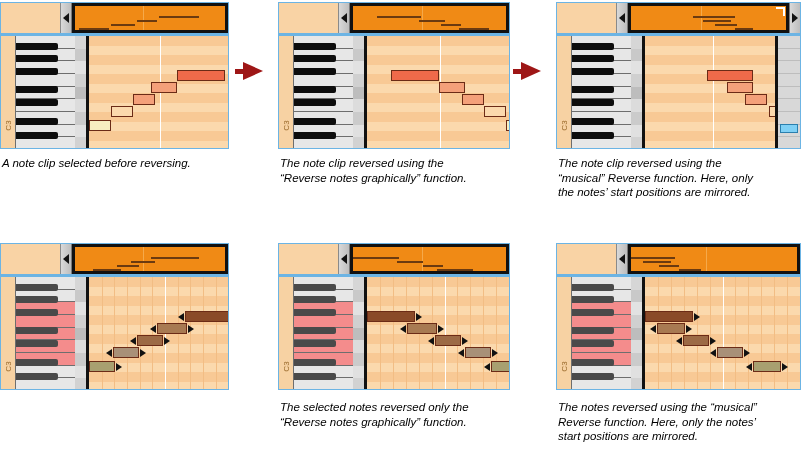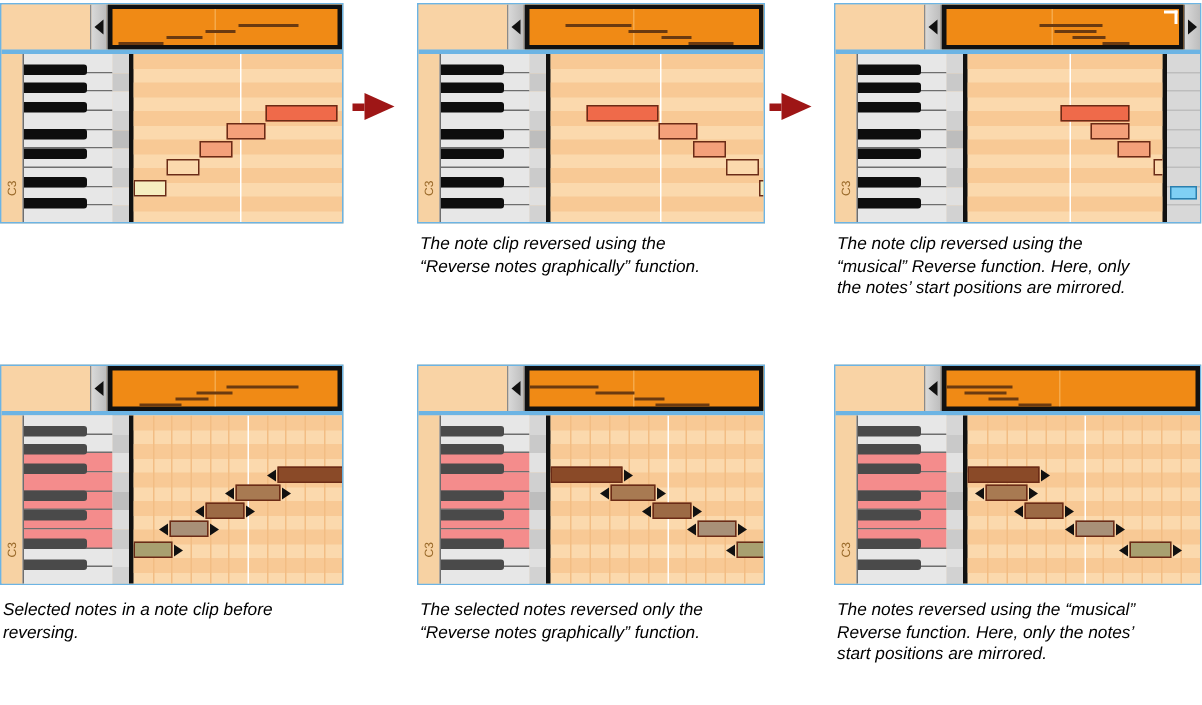--- a/index.html
+++ b/index.html
@@ -166,20 +166,23 @@
             </div>
             <div class="hwrap" style="left: 62px; top: 46px; width: 26px; height: 11px;">
               <div class="note" style="left: 0px; top: 0px; width: 26px; height: 11px; background: rgb(244, 160, 122);"></div>
             </div>
             <div class="hwrap" style="left: 88px; top: 34px; width: 48px; height: 11px;">
               <div class="note" style="left: 0px; top: 0px; width: 48px; height: 11px; background: rgb(239, 106, 74);"></div>
             </div>
           </div>
         </div>
       </div>
+    </div>
+    <div class="caption" style="left: 2px; top: 156px; width: 250px;">
+      <div>A note clip selected before reversing.</div>
     </div>
     <div class="figure" style="left: 278px; top: 2px; width: 232px; height: 217px;">
       <div class="editor" style="width: 232px; height: 147px;">
         <div class="ov-row">
           <div class="ov-left"></div>
           <div class="ov-handleL">
             <div class="tri-l"></div>
           </div>
           <div class="ov-clip">
             <div class="ov-tick" style="left: 45%;"></div>
@@ -434,24 +437,20 @@
               <div class="nhandle-l"></div>
               <div class="nhandle-r"></div>
             </div>
             <div class="hwrap" style="left: 96px; top: 34px; width: 48px; height: 11px;">
               <div class="note" style="left: 0px; top: 0px; width: 48px; height: 11px; background: rgb(138, 74, 40);"></div>
               <div class="nhandle-l"></div>
             </div>
           </div>
         </div>
       </div>
-    </div>
-    <div class="caption" style="left: 2px; top: 400px; width: 250px;">
-      <div>Selected notes in a note clip before</div>
-      <div>reversing.</div>
     </div>
     <div class="figure" style="left: 278px; top: 243px; width: 232px; height: 217px;">
       <div class="editor" style="width: 232px; height: 147px;">
         <div class="ov-row">
           <div class="ov-left"></div>
           <div class="ov-handleL">
             <div class="tri-l"></div>
           </div>
           <div class="ov-clip">
             <div class="ov-tick" style="left: 45%;"></div>

